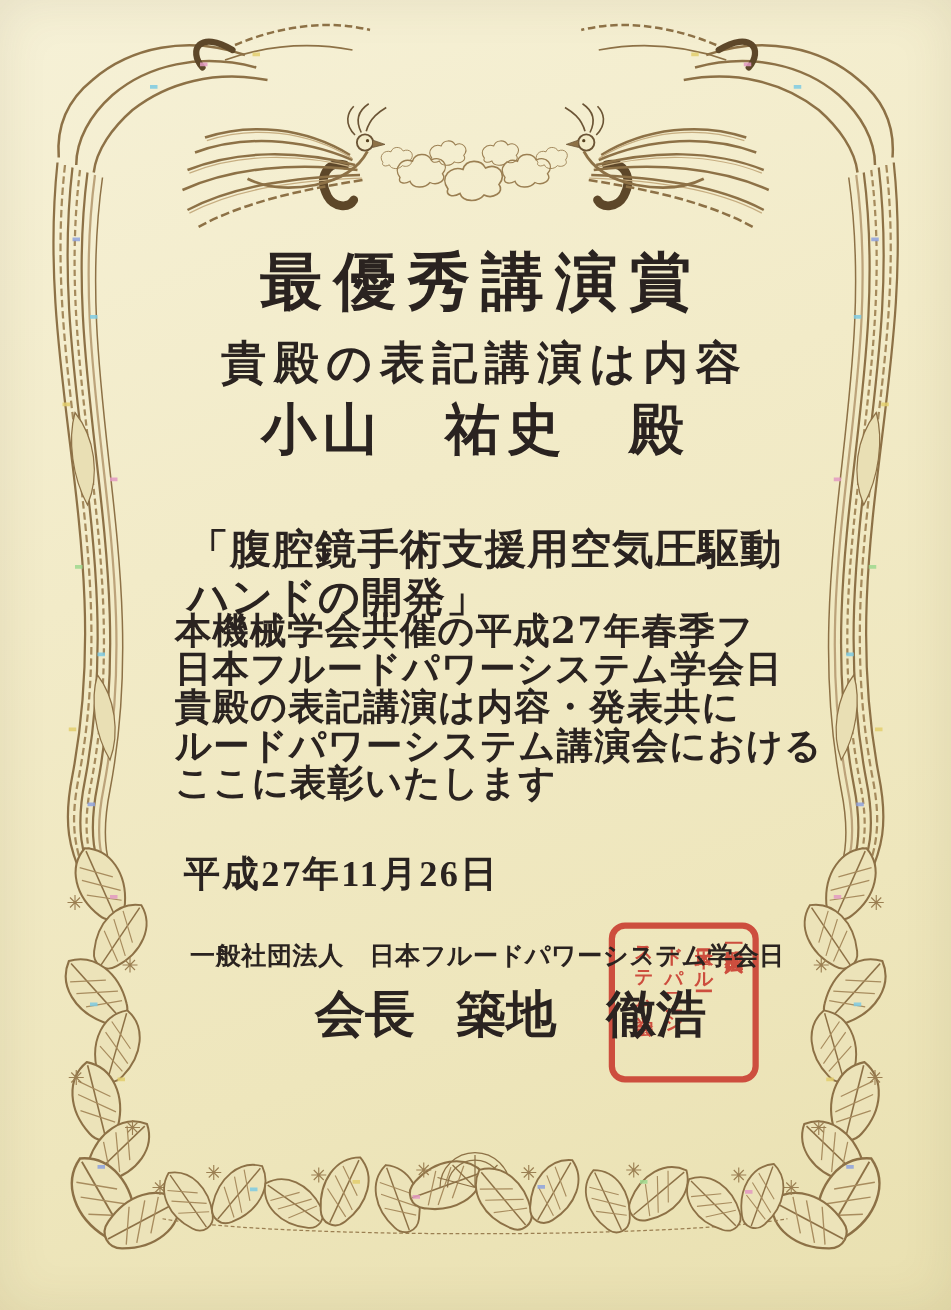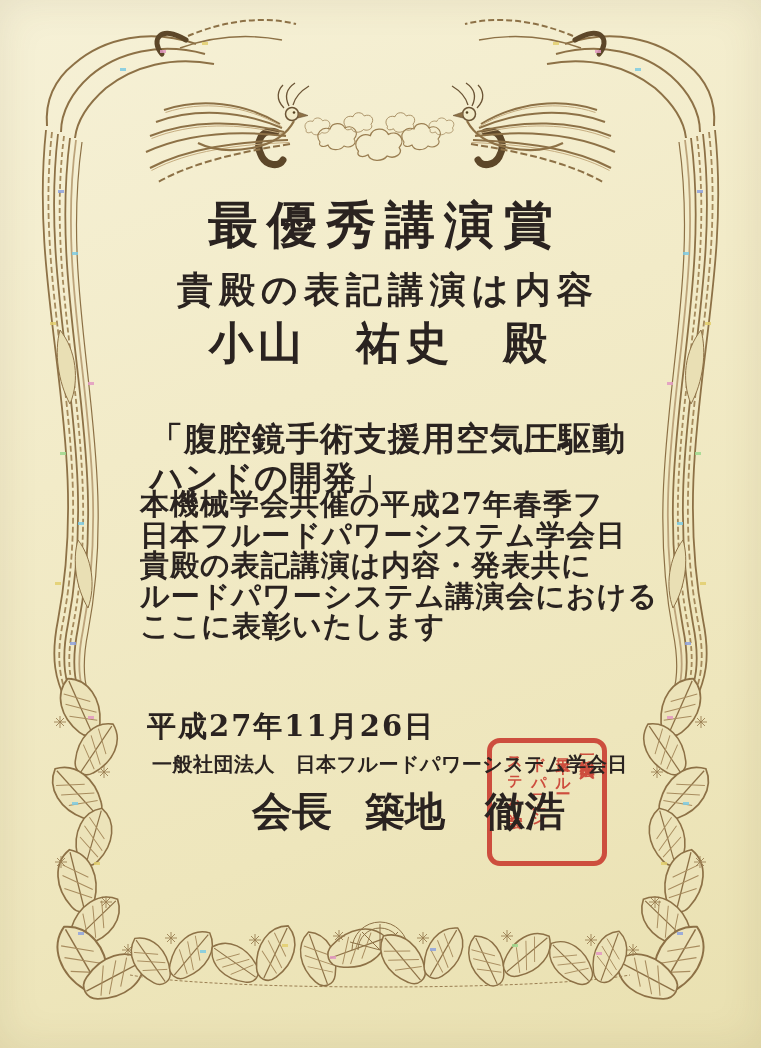--- a/index.html
+++ b/index.html
@@ -13,21 +13,21 @@
     box-shadow:inset 0 0 40px rgba(90,70,30,.10);
   }
   .ornament{position:absolute;left:0;top:0;z-index:1;}
   .txt{position:absolute;z-index:3;font-weight:700;white-space:nowrap;}
   .award-title{left:0;right:0;top:192px;text-align:center;font-size:50px;letter-spacing:9px;text-indent:9px;}
   .affil{left:177px;top:266px;font-size:36px;letter-spacing:6px;}
   .recipient{left:0;right:0;top:314px;text-align:center;font-size:44px;letter-spacing:5px;}
   .quote1{left:150px;top:397px;font-size:33px;letter-spacing:1px;margin-top:20px;}
   .quote2{left:150px;top:444px;font-size:33px;letter-spacing:1px;margin-top:12px;}
   .body-block{left:140px;top:489px;font-size:29px;line-height:30.6px;letter-spacing:1px;}
-  .date{left:147px;top:707px;font-size:29px;letter-spacing:2px;}
+  .date{left:147px;top:680px;font-size:29px;letter-spacing:2px;font-family:Liberation Serif, serif;}
   .org{left:152px;top:751px;font-size:20px;letter-spacing:0.5px;}
   .sig{left:252px;top:784px;font-size:40px;display:flex;gap:33px;z-index:4;}
   .seal{
     position:absolute;left:487px;top:738px;z-index:2;
     width:104px;height:110px;
     border:5px solid #cb4335;border-radius:13px;
     padding:4px 3px;
     writing-mode:vertical-rl;
     font-size:15px;line-height:1.6;letter-spacing:1px;
     color:#cb4335;font-weight:700;

